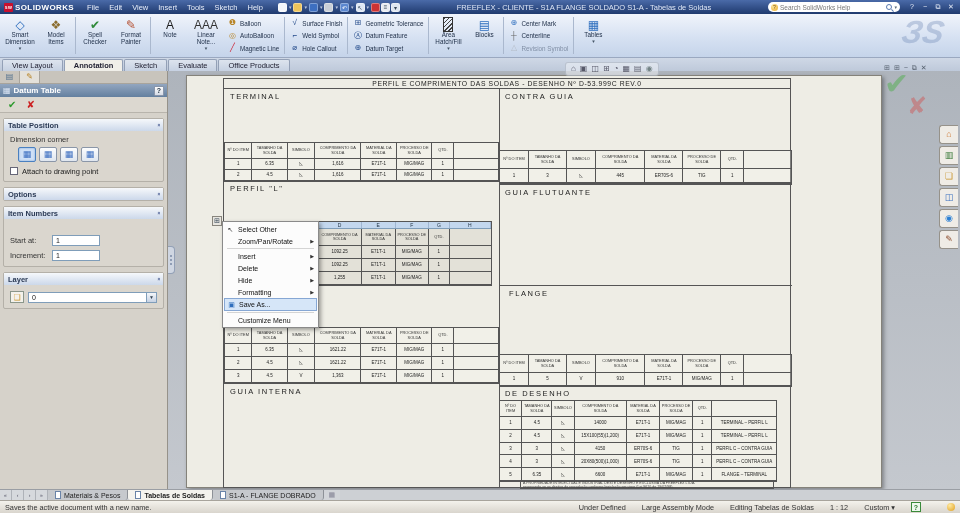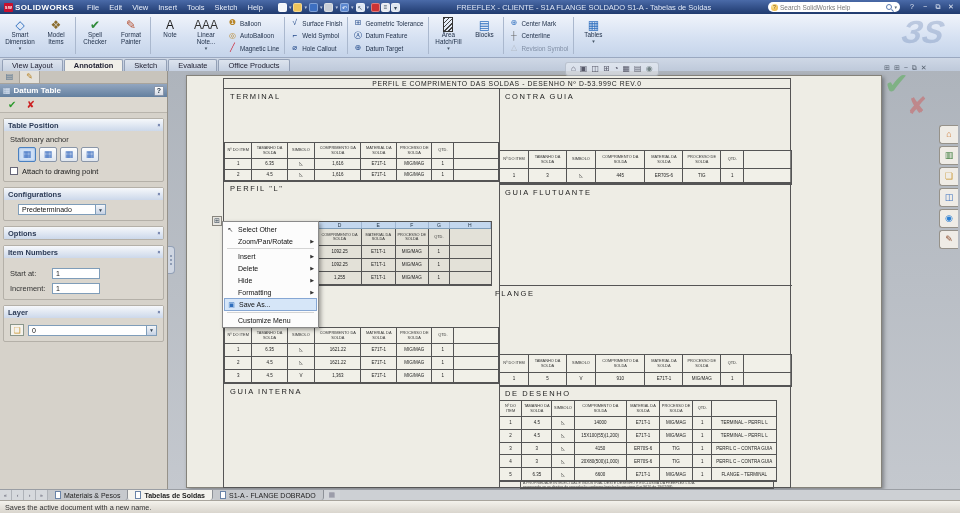--- a/index.html
+++ b/index.html
@@ -328,21 +328,21 @@
     <span class="okx" style="color:#2d9a2d">✔</span>
     <span class="okx" style="color:#c22">✘</span>
   </div>
 
   <div class="sec">
     <div class="sec-h">
         <span>Table Position</span>
         <span class="chev">»</span>
       </div>
     <div class="sec-b">
-      <div class="pm-lbl">Stationary anchor</div>
+      <div class="pm-lbl">Dimension corner</div>
       <div class="cornerrow">
         <div class="cbtn pressed">
             <span class="ic" style="color: rgb(61, 111, 193);">▦</span>
           </div>
         <div class="cbtn">
             <span class="ic" style="color: rgb(61, 111, 193);">▦</span>
           </div>
         <div class="cbtn">
             <span class="ic" style="color: rgb(61, 111, 193);">▦</span>
           </div>
@@ -350,46 +350,34 @@
             <span class="ic" style="color: rgb(61, 111, 193);">▦</span>
           </div>
       </div>
       <div class="cbrow">
         <span class="cb"></span>
         <span>Attach to drawing point</span>
       </div>
     </div>
   </div>
 
-  <div class="sec">
-    <div class="sec-h">
-        <span>Configurations</span>
-        <span class="chev">»</span>
-      </div>
-    <div class="sec-b">
-      <div class="dd" style="width:88px;margin-left:8px">
-        <span>Predeterminado</span>
-        <span class="dda">▼</span>
-      </div>
-    </div>
-  </div>
 
   <div class="sec">
     <div class="sec-h">
         <span>Options</span>
         <span class="chev">»</span>
       </div>
   </div>
 
   <div class="sec">
     <div class="sec-h">
         <span>Item Numbers</span>
         <span class="chev">»</span>
       </div>
-    <div class="sec-b" style="padding-top:6px">
+    <div class="sec-b" style="padding-top:12px">
       <div class="inrow">
         <span class="pm-lbl">Start at:</span>
         <span class="inputbox">1</span>
       </div>
       <div class="inrow">
         <span class="pm-lbl">Increment:</span>
         <span class="inputbox">1</span>
       </div>
     </div>
   </div>
@@ -426,21 +414,21 @@
       <div class="hl" style="left:0;width:275px;top:304px"></div>
       <div class="hl" style="left:275px;width:293px;top:105px"></div>
       <div class="hl" style="left:275px;width:293px;top:206px"></div>
       <div class="hl" style="left:275px;width:293px;top:306px"></div>
 
       <span class="slab" style="left:6px;top:13px">TERMINAL</span>
       <span class="slab" style="left:6px;top:105px">PERFIL "L"</span>
       <span class="slab" style="left:6px;top:308px">GUIA INTERNA</span>
       <span class="slab" style="left:281px;top:13px">CONTRA GUIA</span>
       <span class="slab" style="left:281px;top:109px">GUIA FLUTUANTE</span>
-      <span class="slab" style="left:271px;top:210px">FLANGE</span>
+      <span class="slab" style="left:285px;top:210px">FLANGE</span>
       <span class="slab" style="left:281px;top:310px">DE DESENHO</span>
 
       <div class="wt" style="left:0;top:63px;width:275px;--hh:16px;--rh:11px">
           <div class="wt-row wt-head">
             <div class="wt-cell" style="width: 10%;">Nº DO ITEM</div>
             <div class="wt-cell" style="width: 13%;">TAMANHO DA SOLDA</div>
             <div class="wt-cell" style="width: 10%;">SÍMBOLO</div>
             <div class="wt-cell" style="width: 17%;">COMPRIMENTO DA SOLDA</div>
             <div class="wt-cell" style="width: 13%;">MATERIAL DA SOLDA</div>
             <div class="wt-cell" style="width: 13%;">PROCESSO DE SOLDA</div>
@@ -774,13 +762,22 @@
       <span>Tabelas de Soldas</span>
     </div>
     <div class="stab">
       <span class="pgic"></span>
       <span>S1-A - FLANGE DOBRADO</span>
     </div>
     <div class="addsheet">▦</div>
   </div>
 <div id="statusbar">
   <span>Saves the active document with a new name.</span>
+  <div id="st-right">
+      <span>Under Defined</span>
+      <span>Large Assembly Mode</span>
+      <span>Editing Tabelas de Soldas</span>
+      <span>1 : 12</span>
+      <span>Custom ▾</span>
+      <span class="st-q">?</span>
+      <span class="st-ball"></span>
+    </div>
 </div>
 
 </body></html>

